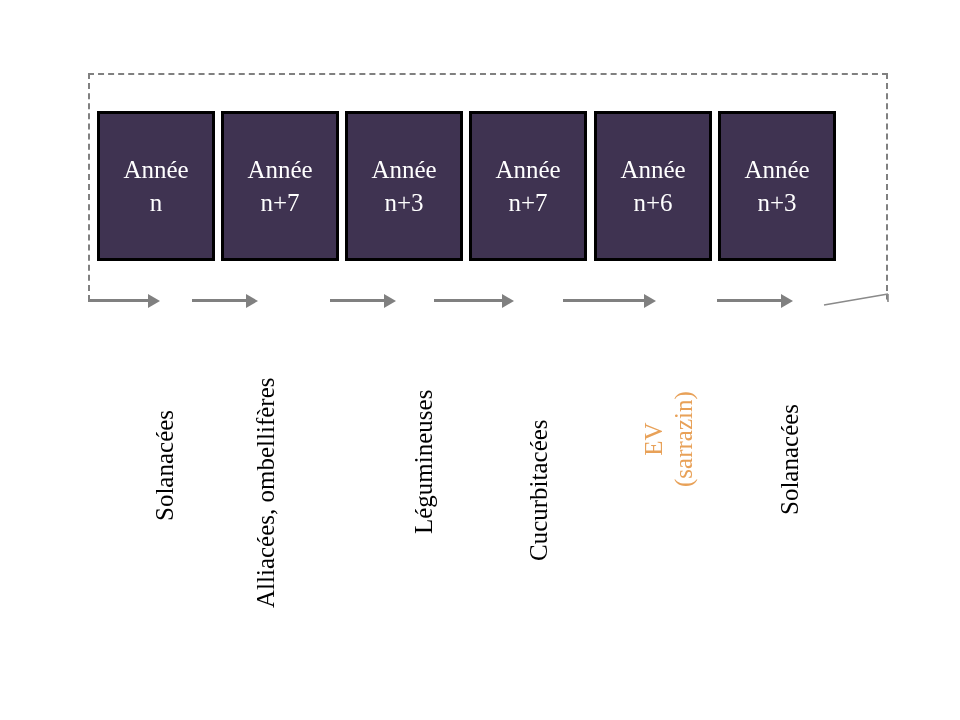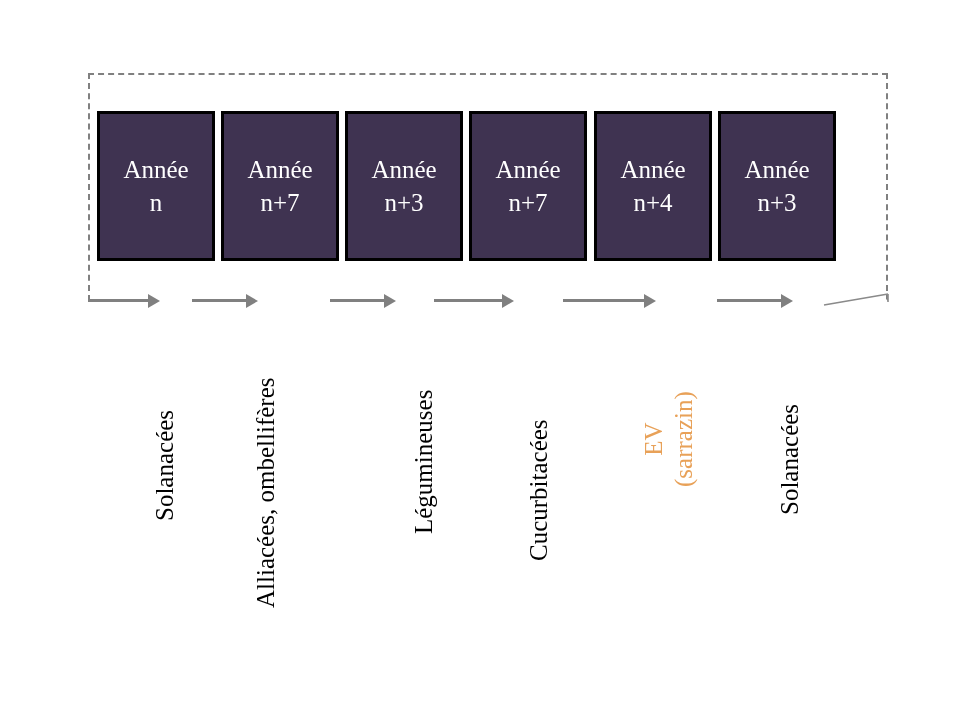--- a/index.html
+++ b/index.html
@@ -128,21 +128,21 @@
       <div class="year-box" style="left: 345px; background: rgb(63, 51, 81); border-color: rgb(0, 0, 0); color: rgb(255, 255, 255);">
         <span class="yb-line">Année</span>
         <span class="yb-line">n+3</span>
       </div>
       <div class="year-box" style="left: 469px; background: rgb(63, 51, 81); border-color: rgb(0, 0, 0); color: rgb(255, 255, 255);">
         <span class="yb-line">Année</span>
         <span class="yb-line">n+7</span>
       </div>
       <div class="year-box" style="left: 594px; background: rgb(63, 51, 81); border-color: rgb(0, 0, 0); color: rgb(255, 255, 255);">
         <span class="yb-line">Année</span>
-        <span class="yb-line">n+4</span>
+        <span class="yb-line">n+6</span>
       </div>
       <div class="year-box" style="left: 718px; background: rgb(63, 51, 81); border-color: rgb(0, 0, 0); color: rgb(255, 255, 255);">
         <span class="yb-line">Année</span>
         <span class="yb-line">n+3</span>
       </div>
     </div>
 
   <div id="arrows-layer">
       <div class="flow-arrow" style="left: 88px; width: 72px;">
         <div class="shaft" style="width: 61px; background: rgb(128, 128, 128);"></div>

